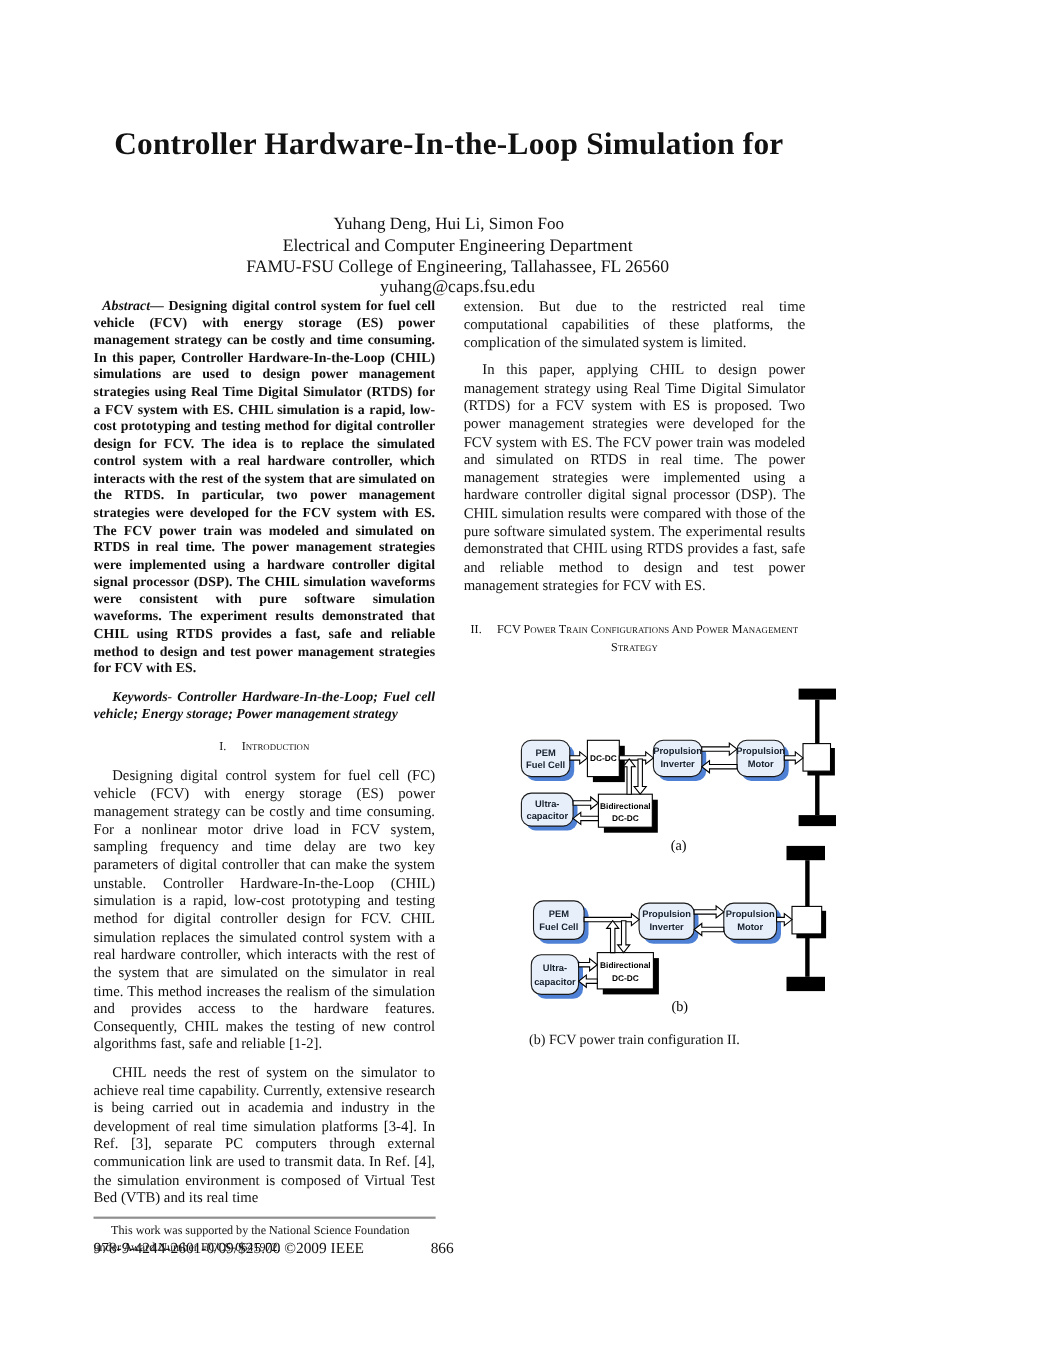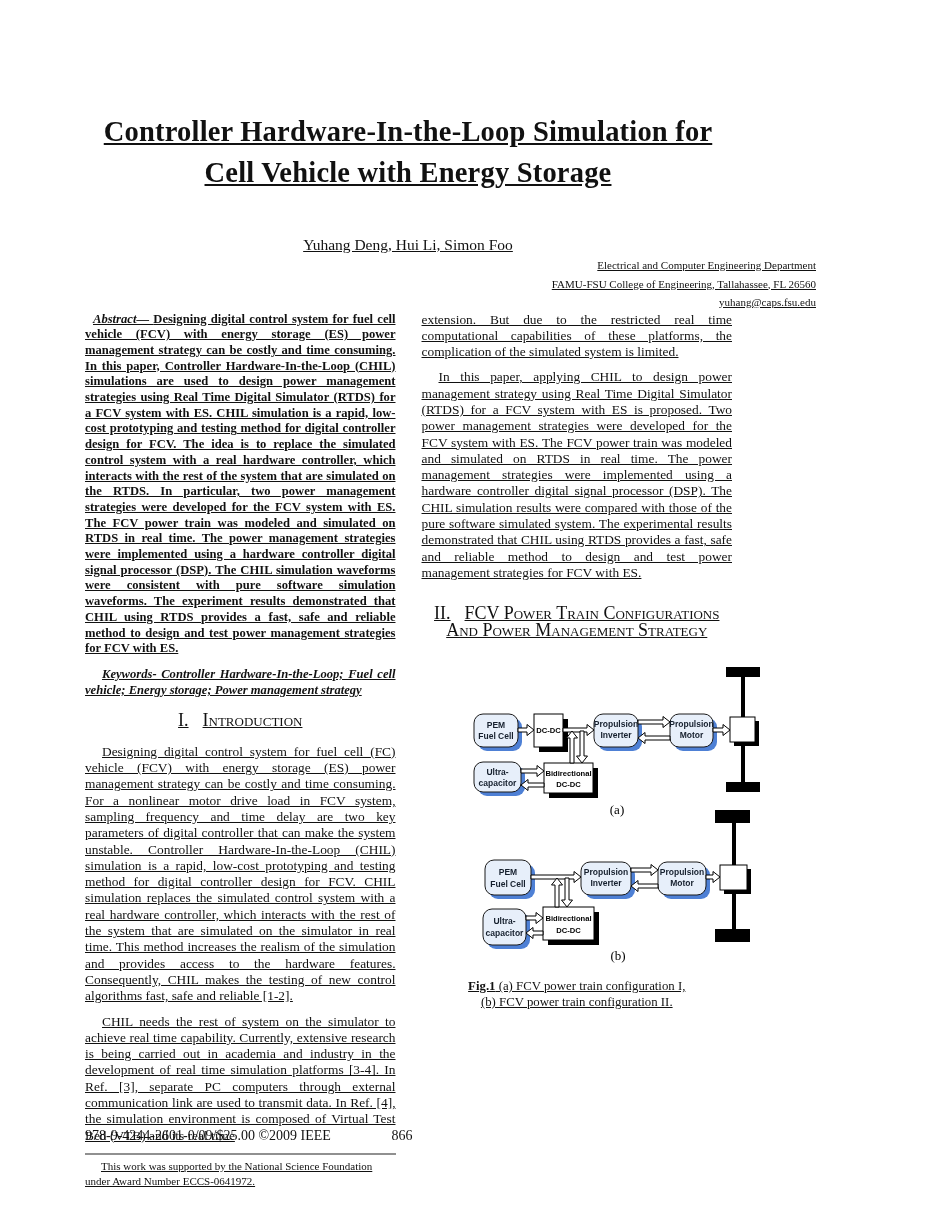--- a/index.html
+++ b/index.html
@@ -1,35 +1,35 @@
 <!DOCTYPE html>
 <html style="--block-fill: #e7effa; --block-shadow: #4e80d5; --white-fill: #ffffff; --black: #000000;"><head>
 <meta charset="utf-8">
 <style>
   html,body { margin:0; padding:0; background:#ffffff; }
   .page {
     position:relative; width:816px; height:1232px; background:#fff;
-    font-family:"Liberation Serif", serif; color:#111; overflow:hidden;text-decoration:underline;
+    font-family:"Liberation Serif", serif; color:#111; overflow:hidden;
   }
   
   .title { margin:111px 40px 0 40px; text-align:center;
     font-size:28.5px; line-height:41px; font-weight:bold; letter-spacing:0.2px; }
   .authors { margin-top:42px; text-align:center; font-size:15.5px; line-height:19px; }
-  .affil { text-align:right; font-size:11px; line-height:18.5px;padding-left:16px; }
+  .affil { text-align:center; font-size:16px; line-height:18.5px;padding-left:16px; }
   .affil.first { margin-top:2px; }
   
   .content { display:flex; gap:26px; padding:0 84px 0 85px; }
   .col { flex:1; min-width:0; }
   p { margin:0; }
   .abstract { font-size:12.6px; line-height:15.7px; font-weight:bold;
     text-align:justify; text-indent:8px; }
   .lead-label { font-style:italic; }
   .keywords { margin-top:10px; font-size:12.6px; line-height:15.7px;
     font-weight:bold; font-style:italic; text-align:justify; text-indent:17px; }
-  .sec-head { margin-top:14px; text-align:center; font-size:18px;
+  .sec-head { margin-top:14px; text-align:center; font-size:11px;
     line-height:16.5px; font-weight:normal; }
   .sec-head .sc { font-variant:small-caps; }
   .sec-head .num { margin-right:14px; }
   .body { font-size:13.4px; line-height:16.3px; text-align:justify; }
   .body.indent { text-indent:17px; }
   .body + .body { margin-top:9px; }
   .sec-head + .body { margin-top:5px; }
   
   .fn-rule { border:none; border-top:2px solid #909090; margin:9px 0 4px 0; }
   .footnote { font-size:11px; line-height:15.2px; text-indent:16px; text-align:left; }
@@ -54,21 +54,20 @@
   .footer-copyright { position:absolute; left:85px; top:1128px; font-size:14px; }
   .footer-page { position:absolute; left:0; right:12px; top:1128px; text-align:center; font-size:14px; }
 </style>
 </head>
 <body>
 
 <div class="page">
 
   <div class="title">
     <div>Controller Hardware-In-the-Loop Simulation for</div>
-    <div>Cell Vehicle with Energy Storage</div>
   </div>
 
   <div class="authors">Yuhang Deng, Hui Li, Simon Foo</div>
   <div class="affil first">Electrical and Computer Engineering Department</div>
   <div class="affil">FAMU-FSU College of Engineering, Tallahassee, FL 26560</div>
   <div class="affil">yuhang@caps.fsu.edu</div>
 
   <div class="content">
 
     <div class="col">
@@ -211,21 +210,20 @@
             <path class="arrow" d="M58,109 H68 V105.5 L75,111 L68,116.5 V113 H58 Z"></path>
             <path class="arrow" d="M75,124 H65 V120.5 L58,126 L65,131.5 V128 H75 Z"></path>
             <path class="arrow" d="M87,100 V78 H83.5 L89,71 L94.5,78 H91 V100 Z"></path>
             <path class="arrow" d="M97,71 V93 H93.5 L99,100 L104.5,93 H101 V71 Z"></path>
           </g>
           <text class="figlabel" x="150" y="153">(b)</text>
         </svg>
       </div>
 
       <div class="fig-caption">
-        <div><span class="capb">Fig.1</span><span> (a) FCV power train configuration I,</span></div>
         <div>(b) FCV power train configuration II.</div>
       </div>
     </div>
   </div>
 
   <div class="footer-copyright">978-9-4244-2601-0/09/$25.00 ©2009 IEEE</div>
   <div class="footer-page">866</div>
 
 </div>
 

